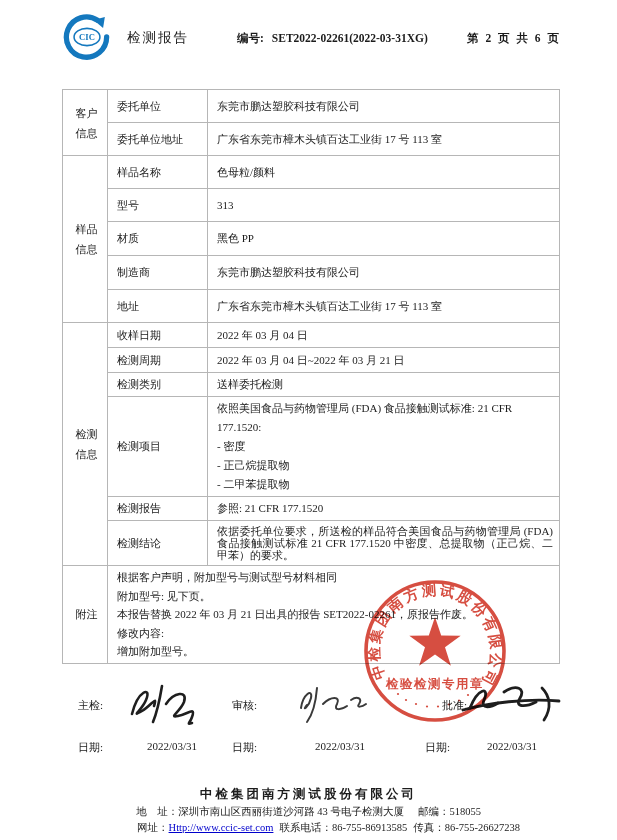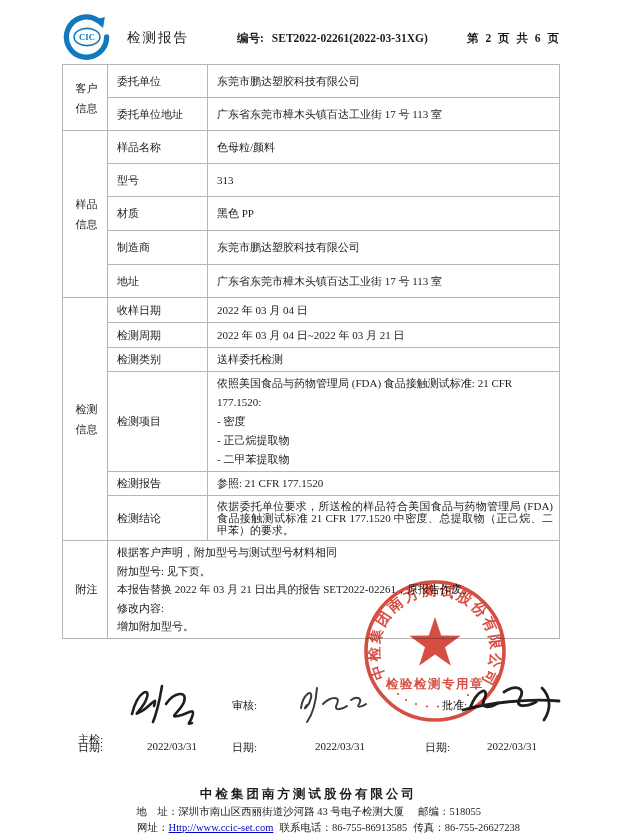--- a/index.html
+++ b/index.html
@@ -7,21 +7,21 @@
         font-family:"Liberation Serif","DejaVu Serif",serif;color:#1c1c1c;border-radius:15px;}
 
   
   .hdr-logo{position:absolute;left:63px;top:14px;}
   .hdr-title{position:absolute;left:127px;top:29px;font-size:13.5px;font-weight:normal;letter-spacing:2px;}
   .hdr-no{position:absolute;left:237px;top:31px;font-size:11.5px;font-weight:bold;}
   .hdr-no .lab{margin-right:8px;}
   .hdr-page{position:absolute;left:467px;top:31px;font-size:11.5px;font-weight:bold;letter-spacing:2px;}
 
   
-  table.rep{position:absolute;left:62px;top:64px;width:497px;border-collapse:collapse;
+  table.rep{position:absolute;left:62px;top:89px;width:497px;border-collapse:collapse;
             table-layout:fixed;border:1.5px solid #8e8e8e;font-size:11px;}
   table.rep td{border:1px solid #b6b6b6;padding:2px 6px 2px 9px;vertical-align:middle;
                overflow:hidden;}
   table.rep tr.secline td{border-top:1.5px solid #9a9a9a;}
   td.sec{text-align:center;padding:2px 2px;white-space:pre-line;line-height:20px;}
   td.val{padding-left:12px;line-height:15px;}
   tr.h33{height:33px}tr.h34{height:34px}tr.h25{height:25px}tr.h24{height:24px}
   tr.h96{height:96px}tr.h45{height:45px}tr.h97{height:97px}
   td.items div{line-height:19px;}
   td.concl{line-height:12px;text-align:justify;padding:4px 8px 4px 12px;}
@@ -143,21 +143,21 @@
           <div>根据客户声明，附加型号与测试型号材料相同</div>
           <div>附加型号: 见下页。</div>
           <div>本报告替换 2022 年 03 月 21 日出具的报告 SET2022-02261，原报告作废。</div>
           <div>修改内容:</div>
           <div>增加附加型号。</div>
         </td>
       </tr>
     </tbody>
   </table>
 
-  <span class="siglabel" style="left:78px;top:732px;text-align:right;">主检:</span>
+  <span class="siglabel" style="left:78px;top:698px;text-align:right;">主检:</span>
   <svg class="sig-svg" style="left:118px;top:676px;" width="100" height="54" viewBox="0 0 100 54">
     <g fill="none" stroke="#1e1e1e" stroke-width="2.6" stroke-linecap="round">
       <path d="M14 38 C20 14 34 10 28 24 C24 34 12 42 24 35 C34 29 40 18 36 30"></path>
       <path d="M44 10 C42 22 40 34 35 46"></path>
       <path d="M48 28 C56 16 70 14 66 26 C62 36 50 42 60 40 C70 38 78 30 74 41 C72 47 68 49 74 47"></path>
     </g>
   </svg>
   <span class="siglabel" style="left:232px;top:698px;">审核:</span>
   <svg class="sig-svg" style="left:283px;top:682px;" width="90" height="46" viewBox="0 0 90 46">
     <g fill="none" stroke="#3a3a3a" stroke-width="2" stroke-linecap="round">

